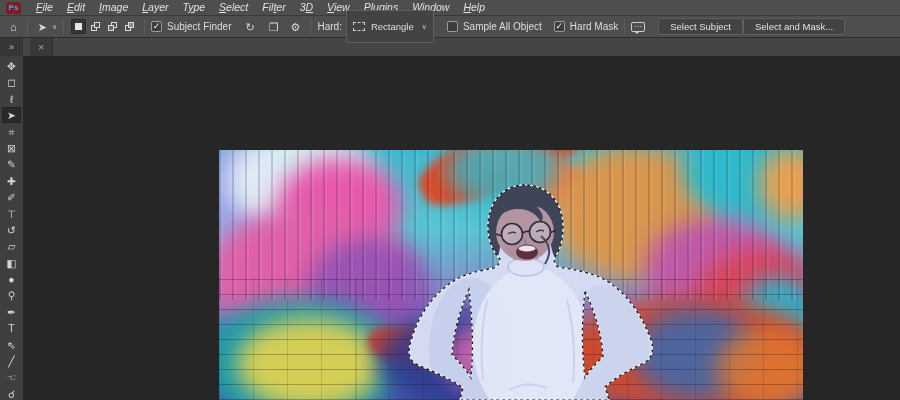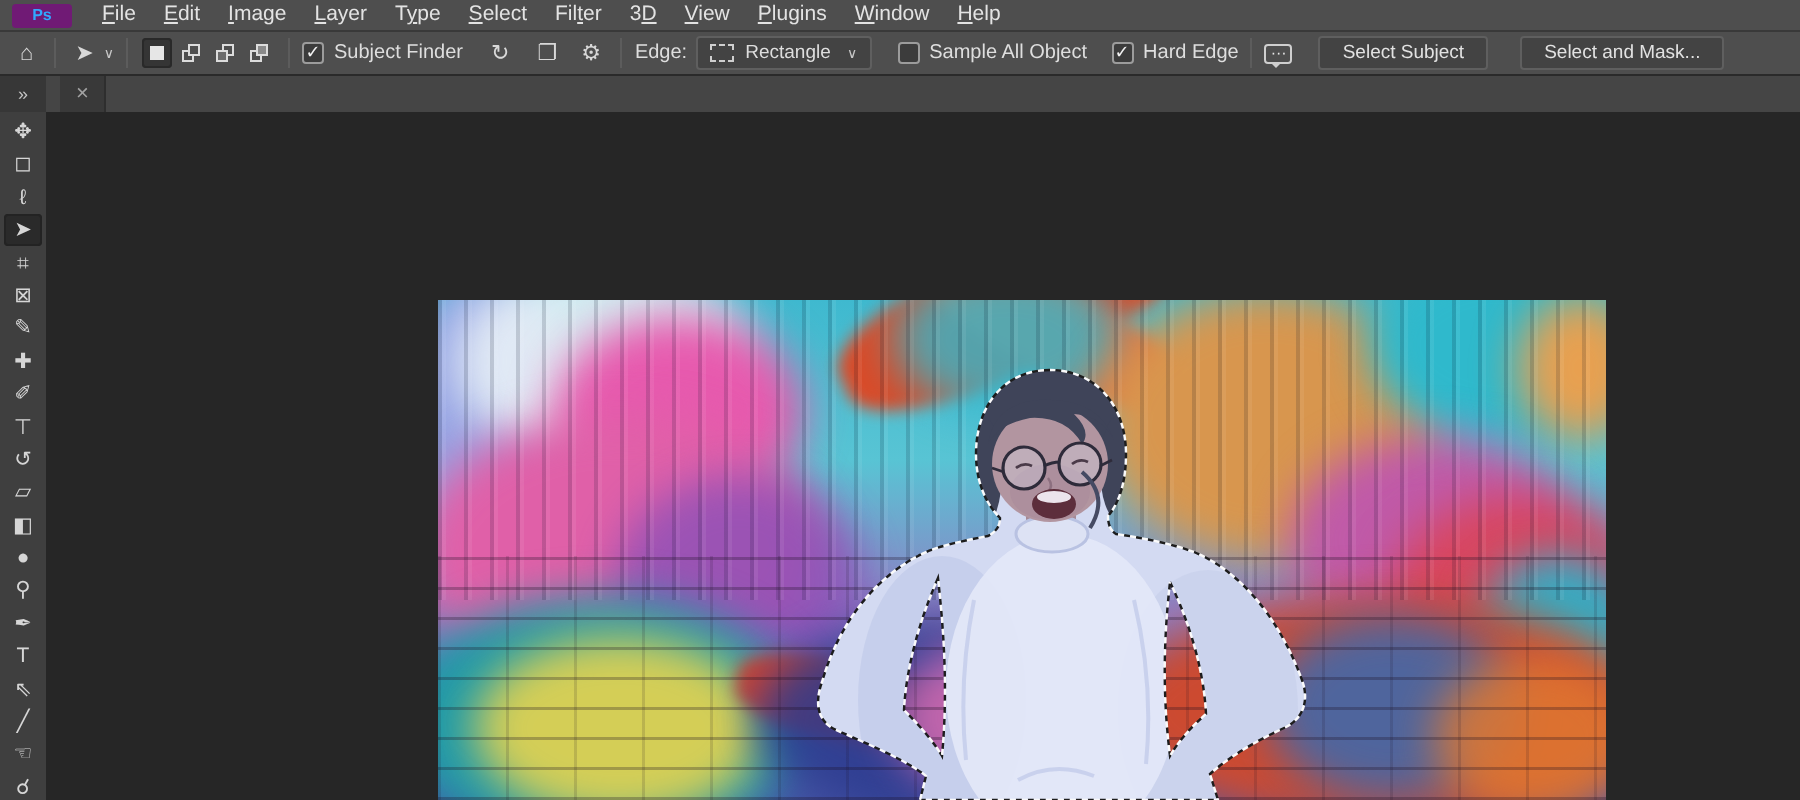--- a/index.html
+++ b/index.html
@@ -3,42 +3,42 @@
 <meta charset="utf-8">
 <style>
   * { margin:0; padding:0; box-sizing:border-box; }
   body { background:#111; font-family:"Liberation Sans", sans-serif; }
   #app { width:900px; height:400px; position:relative; background:#262626; overflow:hidden;
          -webkit-user-select:none; user-select:none; }
 
   
   .menubar { height:16px; background:#4e4e4e; border-bottom:1px solid #393939;
              display:flex; align-items:center; padding-left:4px; }
-  .ps-logo { width:30px; height:12px; background:#701a75; color:#31a8ff; font-size:8px;
+  .ps-logo { width:15px; height:12px; background:#7f1d1d; color:#31a8ff; font-size:8px;
              font-weight:bold; display:flex; align-items:center; justify-content:center;
              border-radius:2px; margin:0 8px 0 2px; flex:0 0 auto;text-align:center; }
-  .menu-item { color:#e3e3e3; font-size:10.5px; padding:0 7px; line-height:15px; white-space:nowrap; cursor:default; }
+  .menu-item { color:#e3e3e3; font-size:10.5px; padding:0 7px; line-height:15px; white-space:nowrap; cursor:default;font-style:italic; }
   .menu-item u { text-decoration:underline; }
 
   
   .optionsbar { height:22px; background:#4e4e4e; border-bottom:1px solid #2a2a2a;
                 display:flex; align-items:center; font-size:10px; color:#dedede; }
   .vdiv { width:1px; height:15px; background:#3a3a3a; border-right:1px solid #5c5c5c; margin:0 6px; flex:0 0 auto; }
   .icon-btn { color:#d8d8d8; font-size:11px; line-height:20px; padding:0 4px; text-align:center; }
   .small-caret { font-size:7px; color:#c8c8c8; margin-left:1px; }
   .mode-sq { width:15px; height:15px; margin:0 1px; display:flex; align-items:center; justify-content:center; border-radius:2px; }
   .mode-sq.active { background:#353535; box-shadow:inset 0 0 0 1px #292929; }
   .sq-solid { width:7px; height:7px; background:#e6e6e6; }
   .sq-a, .sq-b { position:absolute; width:6px; height:6px; border:1px solid #dcdcdc; background:#4e4e4e; }
   .sq-pair { position:relative; width:10px; height:10px; }
   .sq-a { left:0; top:3px; } .sq-b { left:3px; top:0; }
   .checkbox { width:11px; height:11px; background:#3c3c3c; border:1px solid #9c9c9c; border-radius:2px;
               color:#f2f2f2; font-size:9px; line-height:9px; text-align:center; margin-right:5px; flex:0 0 auto; }
   .opt-label { white-space:nowrap; }
-  .dropdown { height:17px; background:#434343; border:1px solid #5f5f5f; border-radius:2px;
+  .dropdown { height:33px; background:#434343; border:1px solid #5f5f5f; border-radius:2px;
               display:flex; align-items:center; padding:0 6px; gap:6px; width:88px; margin-left:4px; }
   .ants-icon { width:12px; height:9px; border:1px dashed #cfcfcf; flex:0 0 auto; }
   .dd-value { flex:1; font-size:9.5px; }
   .btn { height:17px; background:#434343; border:1px solid #5f5f5f; border-radius:2px; color:#e2e2e2;
          font-size:9.5px; padding:0 11px; display:flex; align-items:center; white-space:nowrap; }
   .bubble-icon { width:14px; height:10px; border:1px solid #cfcfcf; border-radius:2px; color:#e8e8e8;
                  font-size:8px; line-height:7px; text-align:center; position:relative; }
   .bubble-icon::after { content:""; position:absolute; left:2px; bottom:-3px; width:0; height:0;
                         border-left:3px solid transparent; border-right:3px solid transparent; border-top:3px solid #cfcfcf; }
 
@@ -125,37 +125,37 @@
       </span>
 
     <span class="vdiv"></span>
     <span class="checkbox">✓</span>
     <span class="opt-label">Subject Finder</span>
     <span class="icon-btn" style="margin-left:10px;">↻</span>
     <span class="icon-btn" style="margin-left:6px;">❐</span>
     <span class="icon-btn" style="margin-left:4px;">⚙</span>
     <span class="vdiv"></span>
 
-    <span class="opt-label">Edge:</span>
+    <span class="opt-label">Hard:</span>
     <span class="dropdown">
       <span class="ants-icon"></span>
       <span class="dd-value">Rectangle</span>
       <span class="small-caret">∨</span>
     </span>
 
     <span class="checkbox" style="margin-left:13px;"></span>
     <span class="opt-label">Sample All Object</span>
     <span class="checkbox" style="margin-left:12px;">✓</span>
-    <span class="opt-label">Hard Edge</span>
+    <span class="opt-label">Hard Mask</span>
 
     <span class="vdiv"></span>
     <span class="bubble-icon">···</span>
 
     <span class="btn" style="margin-left:13px;">Select Subject</span>
-    <span class="btn" style="margin-left:16px;">Select and Mask...</span>
+    <span class="btn" style="margin-left:0;">Select and Mask...</span>
   </div>
 
   <div class="tabrow">
     <span class="toolbar-header">»</span>
     <span class="tab">
       <span class="tab-close">×</span>
     </span>
   </div>
 
   <div class="main">

